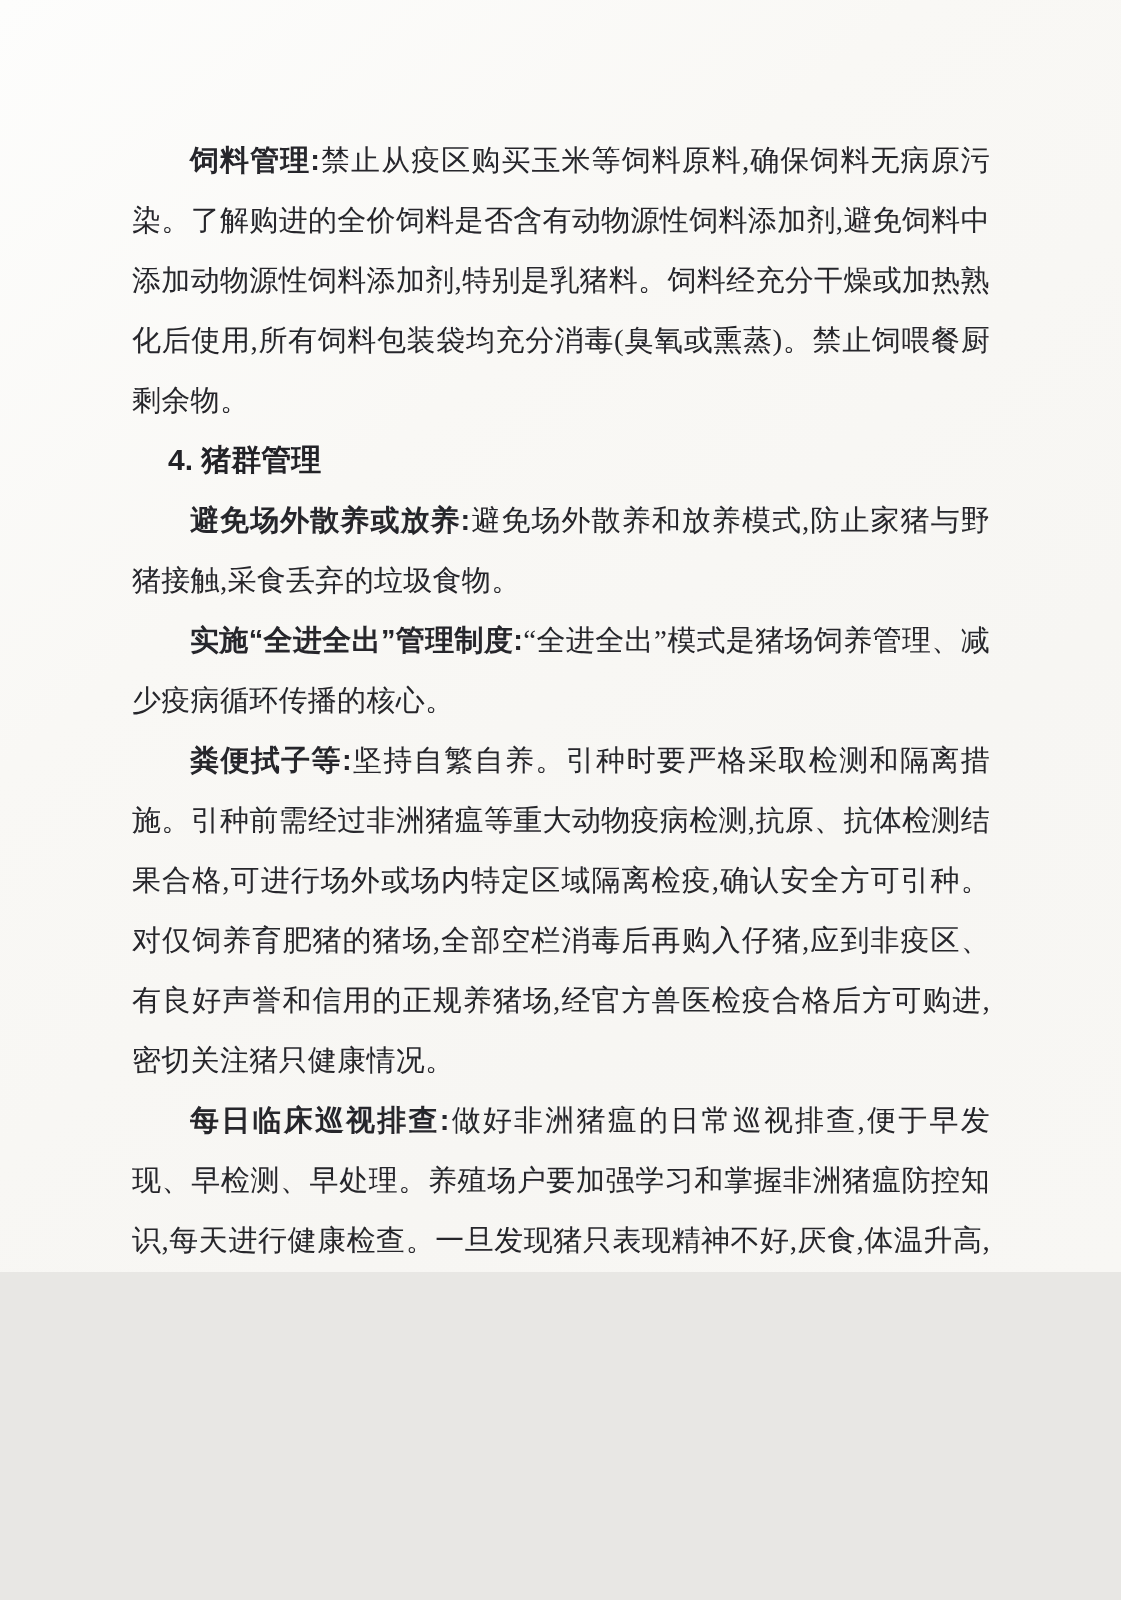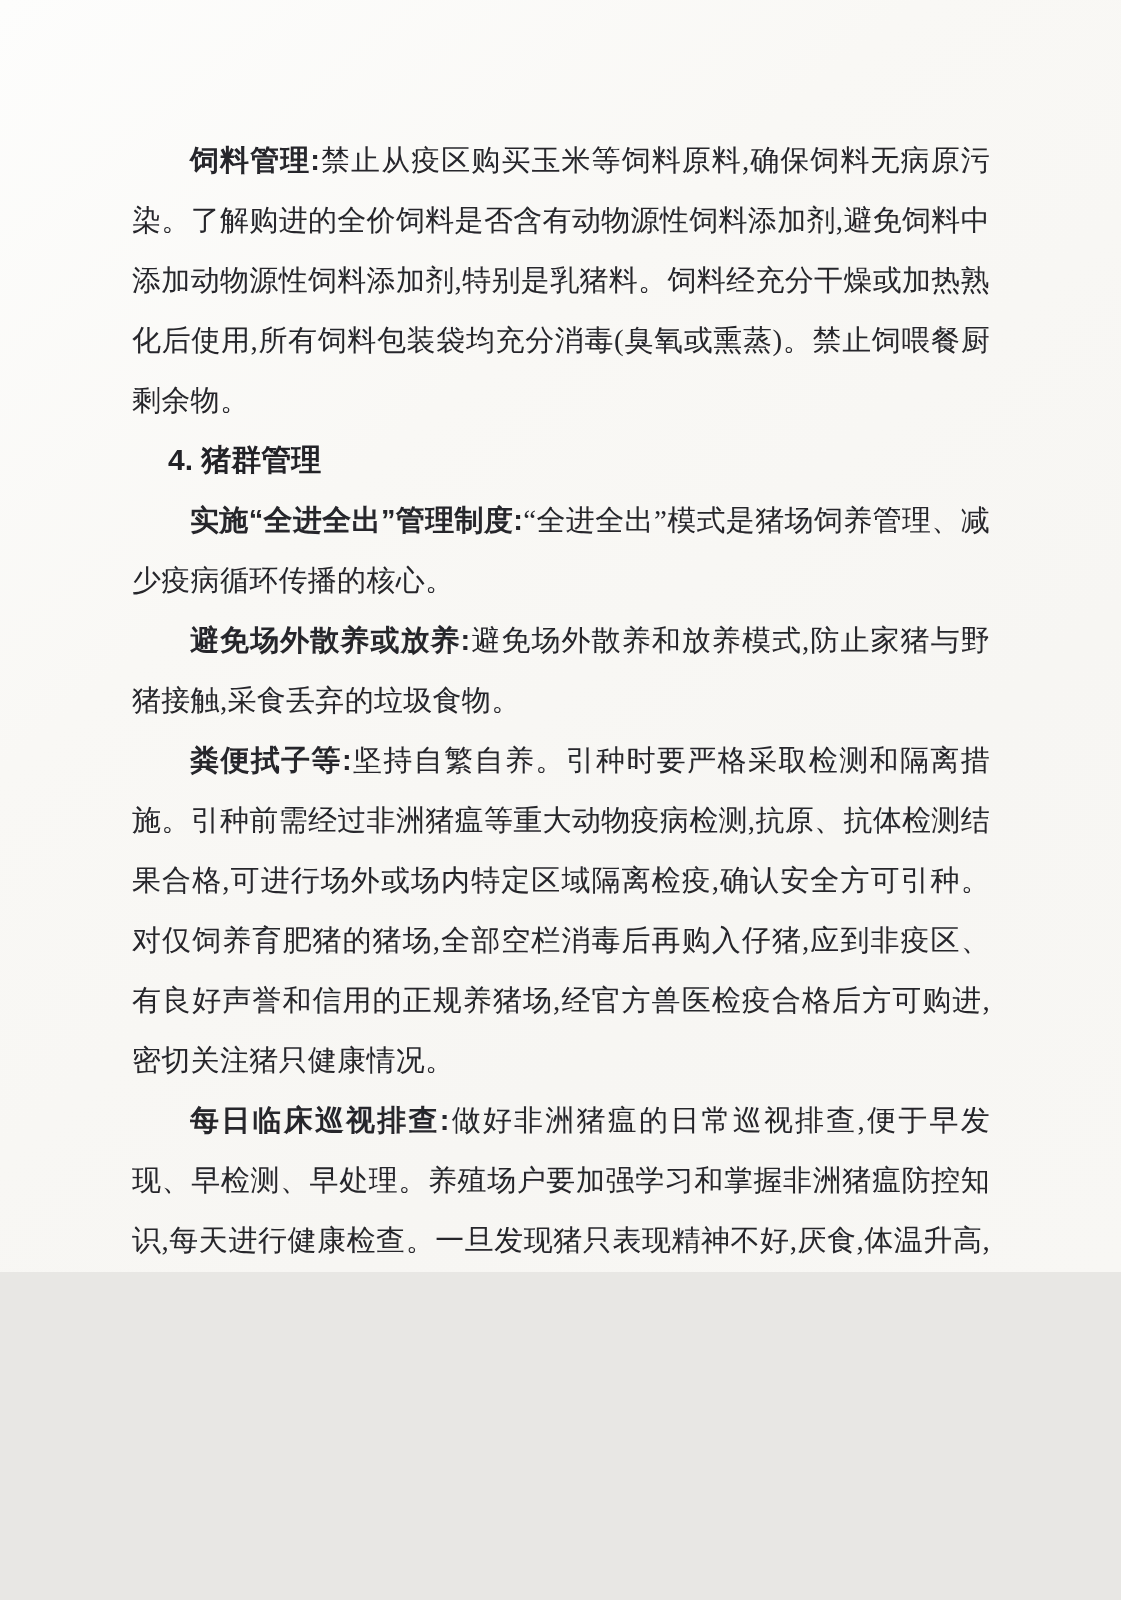--- a/index.html
+++ b/index.html
@@ -59,23 +59,23 @@
 <body>
 
 <div class="page">
 
   <div class="content">
 
     <p class="par"><span class="lead">饲料管理:</span><span>禁止从疫区购买玉米等饲料原料,确保饲料无病原污染。了解购进的全价饲料是否含有动物源性饲料添加剂,避免饲料中添加动物源性饲料添加剂,特别是乳猪料。饲料经充分干燥或加热熟化后使用,所有饲料包装袋均充分消毒(臭氧或熏蒸)。禁止饲喂餐厨剩余物。</span></p>
 
     <p class="heading">4. 猪群管理</p>
 
+    <p class="par"><span class="lead">避免场外散养或放养:</span><span>避免场外散养和放养模式,防止家猪与野猪接触,采食丢弃的垃圾食物。</span></p>
+
     <p class="par"><span class="lead">实施“全进全出”管理制度:</span><span>“全进全出”模式是猪场饲养管理、减少疫病循环传播的核心。</span></p>
-
-    <p class="par"><span class="lead">避免场外散养或放养:</span><span>避免场外散养和放养模式,防止家猪与野猪接触,采食丢弃的垃圾食物。</span></p>
 
     <p class="par"><span class="lead">粪便拭子等:</span><span>坚持自繁自养。引种时要严格采取检测和隔离措施。引种前需经过非洲猪瘟等重大动物疫病检测,抗原、抗体检测结果合格,可进行场外或场内特定区域隔离检疫,确认安全方可引种。对仅饲养育肥猪的猪场,全部空栏消毒后再购入仔猪,应到非疫区、有良好声誉和信用的正规养猪场,经官方兽医检疫合格后方可购进,密切关注猪只健康情况。</span></p>
 
     <p class="par"><span class="lead">每日临床巡视排查:</span><span>做好非洲猪瘟的日常巡视排查,便于早发现、早检测、早处理。养殖场户要加强学习和掌握非洲猪瘟防控知识,每天进行健康检查。一旦发现猪只表现精神不好,厌食,体温升高,皮肤发红,皮肤坏死斑块,关节肿大,母猪流产、乳房结痂等临床症状,发病、死亡猪只增多的情况,可采集口腔液、粪便拭子等</span></p>
 
   </div>
 
   <div class="page-number">— 10 —</div>
 
 </div>

